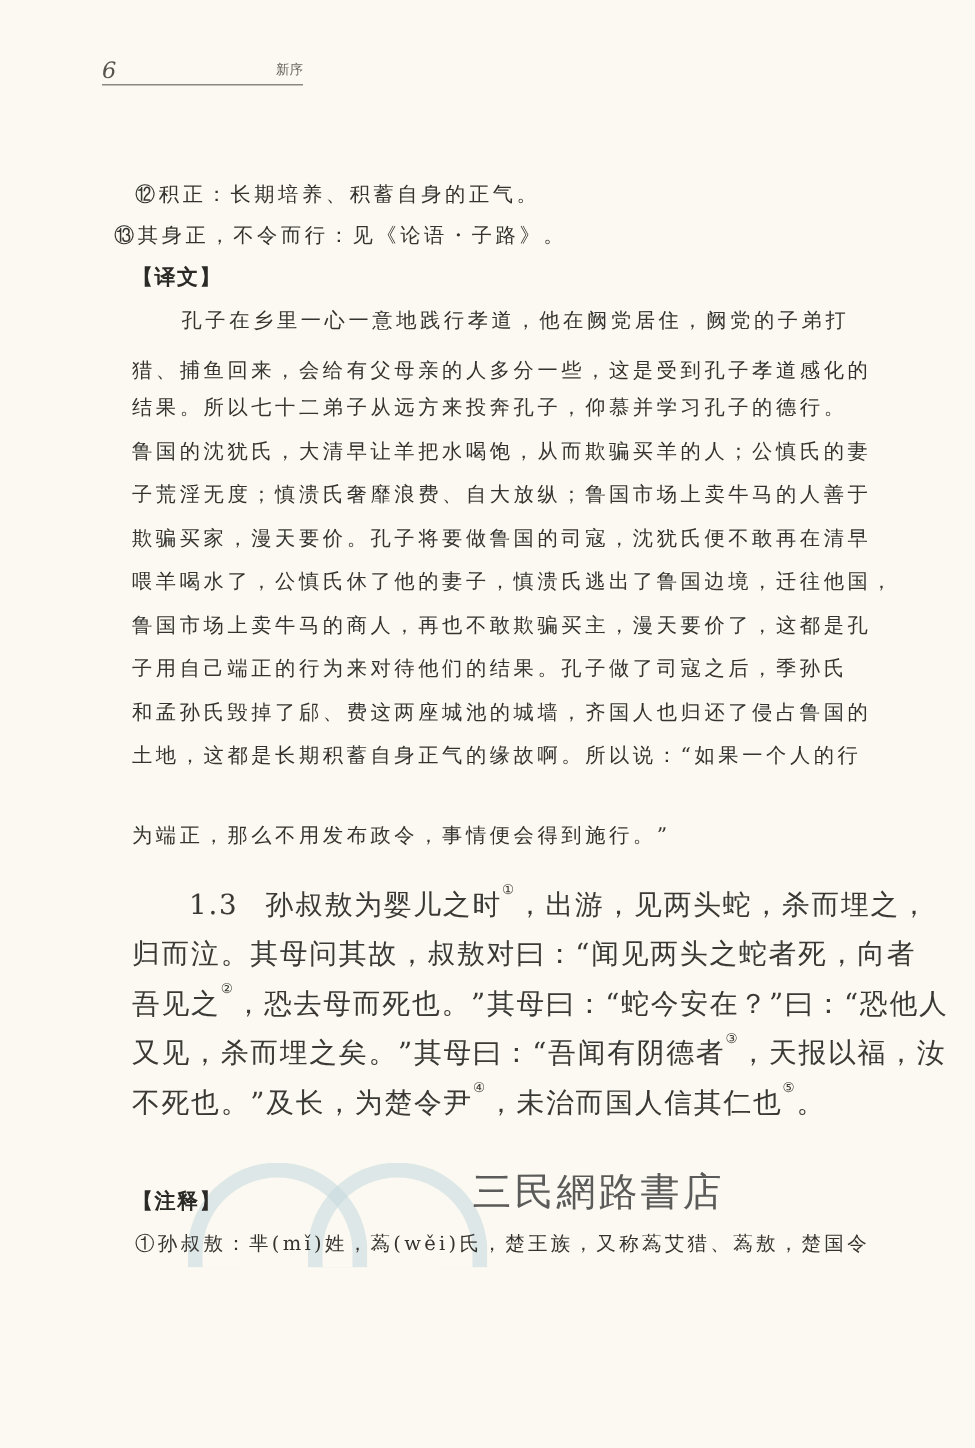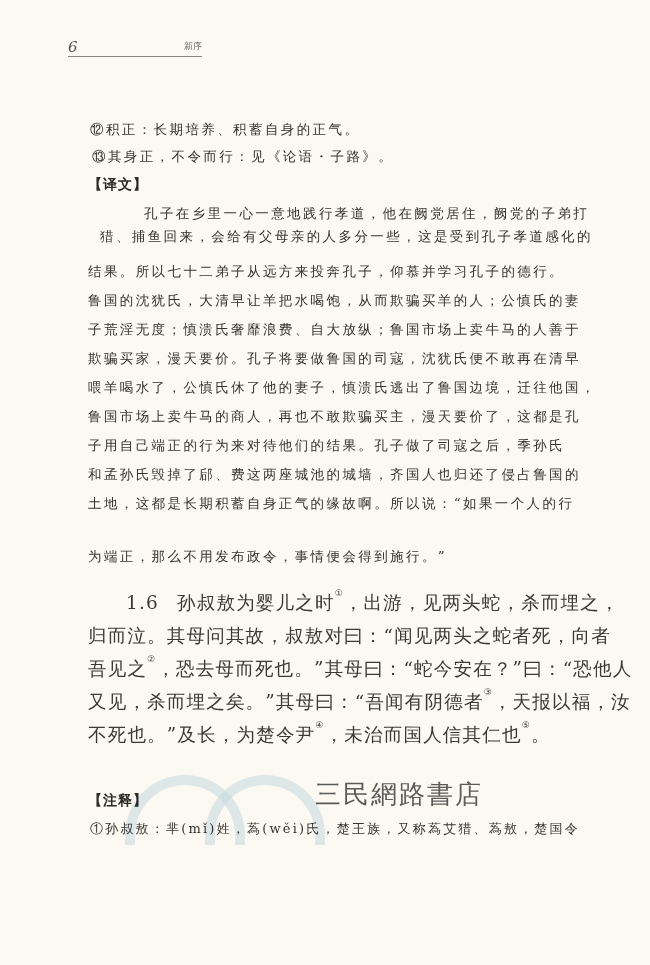--- a/index.html
+++ b/index.html
@@ -35,42 +35,42 @@
 <body>
 
 <div class="page">
 
   <div class="header">
     <span class="num">6</span>
     <span class="title">新序</span>
   </div>
 
   <div class="line small" style="left:90px;top:121px;">⑫积正：长期培养、积蓄自身的正气。</div>
-  <div class="line small" style="left:92px;top:148px;">⑬其身正，不令而行：见《论语・子路》。</div>
+  <div class="line small" style="left:76px;top:148px;">⑬其身正，不令而行：见《论语・子路》。</div>
 
   <div class="line bracket" style="left:88px;top:176px;">【译文】</div>
 
   <div>
-    <div class="line small" style="left:121px;top:205px;margin-left:23px;">孔子在乡里一心一意地践行孝道，他在阙党居住，阙党的子弟打</div>
-    <div class="line small" style="left:88px;top:228px;margin-left:12px;">猎、捕鱼回来，会给有父母亲的人多分一些，这是受到孔子孝道感化的</div>
+    <div class="line small" style="left:121px;top:205px;">孔子在乡里一心一意地践行孝道，他在阙党居住，阙党的子弟打</div>
+    <div class="line small" style="left:88px;top:238px;">猎、捕鱼回来，会给有父母亲的人多分一些，这是受到孔子孝道感化的</div>
     <div class="line small" style="left:88px;top:263px;">结果。所以七十二弟子从远方来投奔孔子，仰慕并学习孔子的德行。</div>
     <div class="line small" style="left:88px;top:292px;">鲁国的沈犹氏，大清早让羊把水喝饱，从而欺骗买羊的人；公慎氏的妻</div>
     <div class="line small" style="left:88px;top:321px;">子荒淫无度；慎溃氏奢靡浪费、自大放纵；鲁国市场上卖牛马的人善于</div>
     <div class="line small" style="left:88px;top:350px;">欺骗买家，漫天要价。孔子将要做鲁国的司寇，沈犹氏便不敢再在清早</div>
     <div class="line small" style="left:88px;top:379px;">喂羊喝水了，公慎氏休了他的妻子，慎溃氏逃出了鲁国边境，迁往他国，</div>
     <div class="line small" style="left:88px;top:408px;">鲁国市场上卖牛马的商人，再也不敢欺骗买主，漫天要价了，这都是孔</div>
     <div class="line small" style="left:88px;top:437px;">子用自己端正的行为来对待他们的结果。孔子做了司寇之后，季孙氏</div>
     <div class="line small" style="left:88px;top:466px;">和孟孙氏毁掉了郈、费这两座城池的城墙，齐国人也归还了侵占鲁国的</div>
     <div class="line small" style="left:88px;top:495px;">土地，这都是长期积蓄自身正气的缘故啊。所以说：“如果一个人的行</div>
     <div class="line small" style="left:88px;top:524px;margin-top:24px;">为端正，那么不用发布政令，事情便会得到施行。”</div>
   </div>
 
   <div>
     <div class="line big" style="left:126px;top:590px;">
-      <span>1.6</span><span style="display:inline-block;width:18px;"></span><span>孙叔敖为婴儿之时</span><sup class="fn">①</sup><span>，出游，见两头蛇，杀而埋之，</span>
+      <span>1.3</span><span style="display:inline-block;width:18px;"></span><span>孙叔敖为婴儿之时</span><sup class="fn">①</sup><span>，出游，见两头蛇，杀而埋之，</span>
     </div>
     <div class="line big" style="left:88px;top:623px;">
       <span>归而泣。其母问其故，叔敖对曰：“闻见两头之蛇者死，向者</span>
     </div>
     <div class="line big" style="left:88px;top:656px;">
       <span>吾见之</span><sup class="fn">②</sup><span>，恐去母而死也。”其母曰：“蛇今安在？”曰：“恐他人</span>
     </div>
     <div class="line big" style="left:88px;top:689px;">
       <span>又见，杀而埋之矣。”其母曰：“吾闻有阴德者</span><sup class="fn">③</sup><span>，天报以福，汝</span>
     </div>

